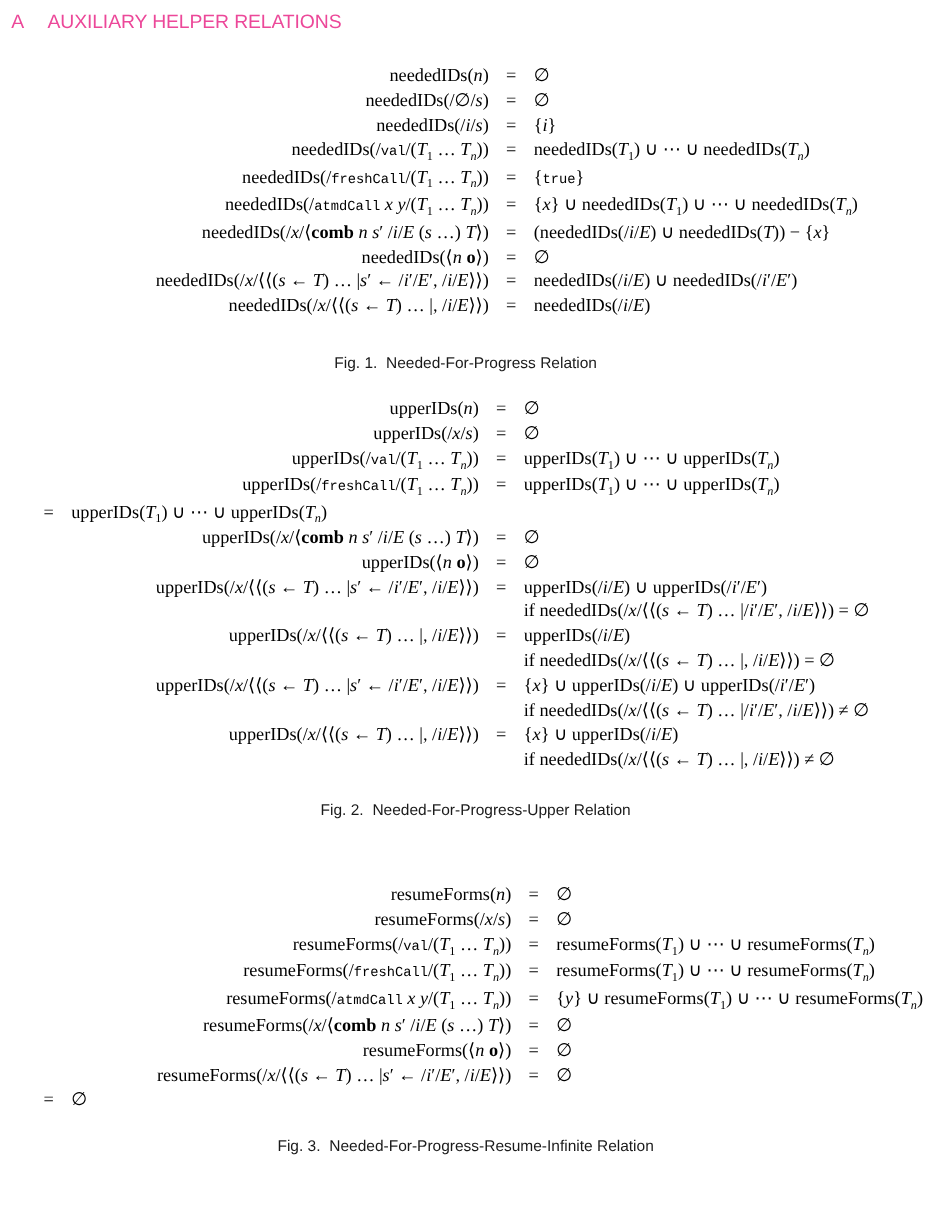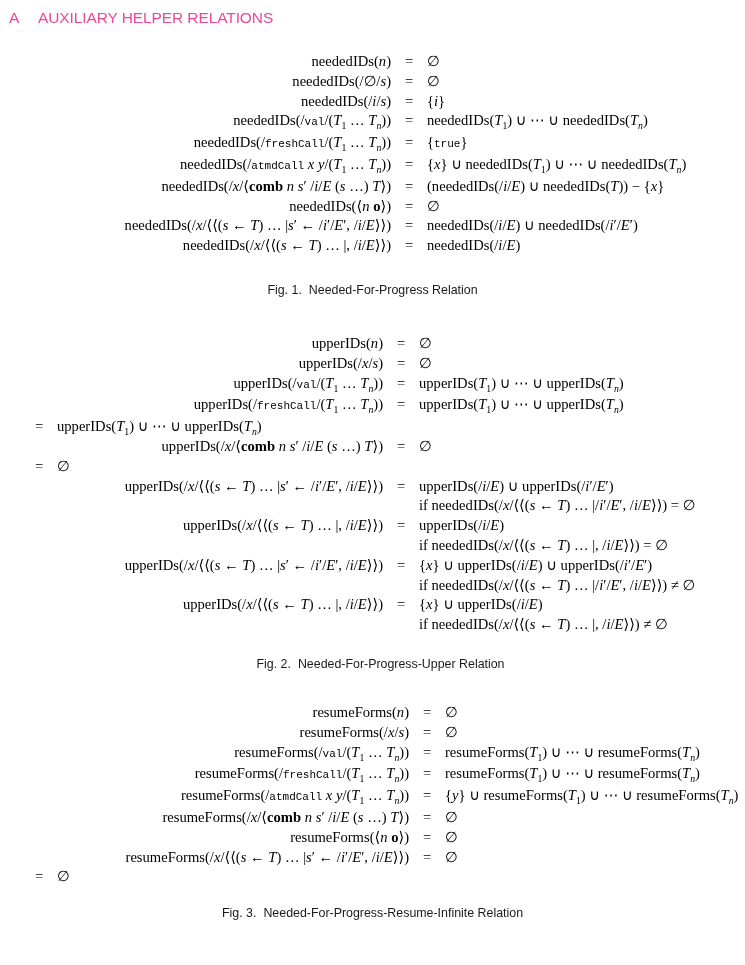--- a/index.html
+++ b/index.html
@@ -40,23 +40,23 @@
   .caption{
     text-align:center;
     font-family:"Liberation Sans", sans-serif;
     font-size:12.4px;
     color:#1a1a1a;
   }
   .caption .cap-label{margin-right:7px;}
   
   #figure-1 .equations{margin-top:25px;}
   #figure-1 .caption{margin-top:27px;}
-  #figure-2 .equations{margin-top:37px;}
+  #figure-2 .equations{margin-top:21px;}
   #figure-2 .caption{margin-top:22px;padding-left:16px;}
-  #figure-3 .equations{margin-top:32px;}
+  #figure-3 .equations{margin-top:52px;}
   #figure-3 .caption{margin-top:19px;}
 </style>
 </head>
 <body>
 
 <header class="doc-heading">
   <span class="sec-label">A</span><span>AUXILIARY HELPER RELATIONS</span>
 </header>
 
 <section id="figure-1" class="figure fig-0">
@@ -78,21 +78,21 @@
 </section>
 
 <section id="figure-2" class="figure fig-1">
   <div class="equations">
       <div class="eq-row"><span class="lhs">upperIDs(<i>n</i>)</span><span class="eq">=</span><span class="rhs">∅</span></div>
       <div class="eq-row"><span class="lhs">upperIDs(/<i>x</i>/<i>s</i>)</span><span class="eq">=</span><span class="rhs">∅</span></div>
       <div class="eq-row"><span class="lhs">upperIDs(/<span class="sf">val</span>/(<i>T</i><sub>1</sub> … <i>T</i><sub><i>n</i></sub>))</span><span class="eq">=</span><span class="rhs">upperIDs(<i>T</i><sub>1</sub>) ∪ ⋯ ∪ upperIDs(<i>T</i><sub><i>n</i></sub>)</span></div>
       <div class="eq-row"><span class="lhs">upperIDs(/<span class="sf">freshCall</span>/(<i>T</i><sub>1</sub> … <i>T</i><sub><i>n</i></sub>))</span><span class="eq">=</span><span class="rhs">upperIDs(<i>T</i><sub>1</sub>) ∪ ⋯ ∪ upperIDs(<i>T</i><sub><i>n</i></sub>)</span></div>
       <div class="eq-row"><span class="eq">=</span><span class="rhs">upperIDs(<i>T</i><sub>1</sub>) ∪ ⋯ ∪ upperIDs(<i>T</i><sub><i>n</i></sub>)</span></div>
       <div class="eq-row"><span class="lhs">upperIDs(/<i>x</i>/⟨<b>comb</b> <i>n</i> <i>s</i>′ /<i>i</i>/<i>E</i> (<i>s</i> …) <i>T</i>⟩)</span><span class="eq">=</span><span class="rhs">∅</span></div>
-      <div class="eq-row"><span class="eq">=</span><span class="rhs">∅</span></div>
+      <div class="eq-row"><span class="lhs">upperIDs(⟨<i>n</i> <b>o</b>⟩)</span><span class="eq">=</span><span class="rhs">∅</span></div>
       <div class="eq-row"><span class="lhs">upperIDs(/<i>x</i>/⟨⟨(<i>s</i> ← <i>T</i>) … |<i>s</i>′ ← /<i>i</i>′/<i>E</i>′, /<i>i</i>/<i>E</i>⟩⟩)</span><span class="eq">=</span><span class="rhs">upperIDs(/<i>i</i>/<i>E</i>) ∪ upperIDs(/<i>i</i>′/<i>E</i>′)</span></div>
       <div class="eq-row"><span class="lhs"></span><span class="eq"></span><span class="rhs">if neededIDs(/<i>x</i>/⟨⟨(<i>s</i> ← <i>T</i>) … |/<i>i</i>′/<i>E</i>′, /<i>i</i>/<i>E</i>⟩⟩) = ∅</span></div>
       <div class="eq-row"><span class="lhs">upperIDs(/<i>x</i>/⟨⟨(<i>s</i> ← <i>T</i>) … |, /<i>i</i>/<i>E</i>⟩⟩)</span><span class="eq">=</span><span class="rhs">upperIDs(/<i>i</i>/<i>E</i>)</span></div>
       <div class="eq-row"><span class="lhs"></span><span class="eq"></span><span class="rhs">if neededIDs(/<i>x</i>/⟨⟨(<i>s</i> ← <i>T</i>) … |, /<i>i</i>/<i>E</i>⟩⟩) = ∅</span></div>
       <div class="eq-row"><span class="lhs">upperIDs(/<i>x</i>/⟨⟨(<i>s</i> ← <i>T</i>) … |<i>s</i>′ ← /<i>i</i>′/<i>E</i>′, /<i>i</i>/<i>E</i>⟩⟩)</span><span class="eq">=</span><span class="rhs">{<i>x</i>} ∪ upperIDs(/<i>i</i>/<i>E</i>) ∪ upperIDs(/<i>i</i>′/<i>E</i>′)</span></div>
       <div class="eq-row"><span class="lhs"></span><span class="eq"></span><span class="rhs">if neededIDs(/<i>x</i>/⟨⟨(<i>s</i> ← <i>T</i>) … |/<i>i</i>′/<i>E</i>′, /<i>i</i>/<i>E</i>⟩⟩) ≠ ∅</span></div>
       <div class="eq-row"><span class="lhs">upperIDs(/<i>x</i>/⟨⟨(<i>s</i> ← <i>T</i>) … |, /<i>i</i>/<i>E</i>⟩⟩)</span><span class="eq">=</span><span class="rhs">{<i>x</i>} ∪ upperIDs(/<i>i</i>/<i>E</i>)</span></div>
       <div class="eq-row"><span class="lhs"></span><span class="eq"></span><span class="rhs">if neededIDs(/<i>x</i>/⟨⟨(<i>s</i> ← <i>T</i>) … |, /<i>i</i>/<i>E</i>⟩⟩) ≠ ∅</span></div>
     </div>
   <div class="caption">

